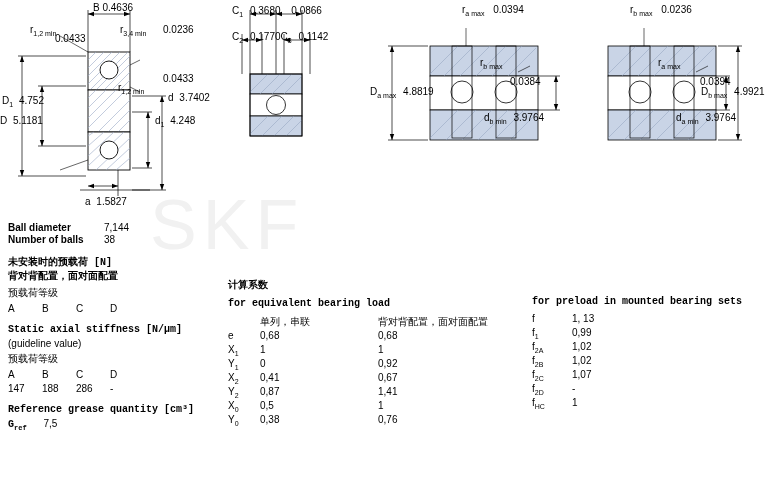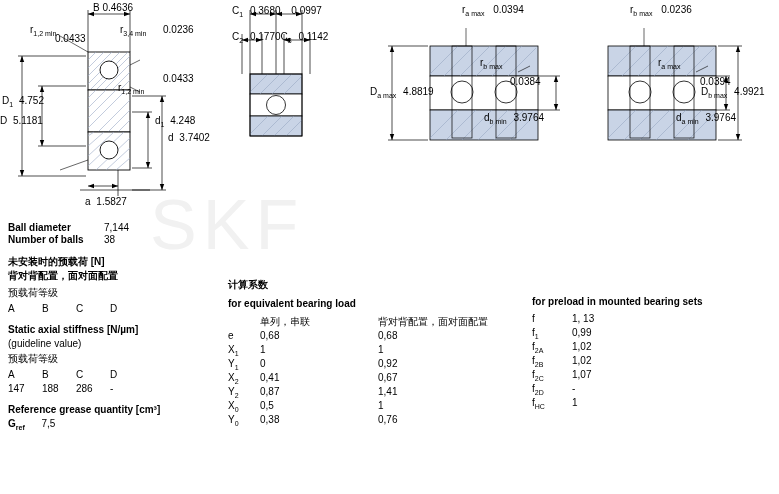--- a/index.html
+++ b/index.html
@@ -14,21 +14,21 @@
   }
   .diagrams{position:relative;height:218px;width:779px;}
   .panel{position:absolute;top:0;}
   svg{display:block;}
   
   .data{position:absolute;left:0;top:222px;width:779px;height:272px;}
   .col{position:absolute;top:0;}
   .c1{left:8px;width:215px;}
   .c2{left:228px;width:300px;}
   .c3{left:532px;width:245px;}
-  .b{font-weight:bold;}
+  .b{font-weight:bold;font-family:Liberation Mono, monospace;}
   .kv{margin-bottom:1px;}
   .kv .k{display:inline-block;width:96px;font-weight:bold;}
   .kv .v{display:inline-block;}
   .grid4{width:100%;}
   .grid4 span{display:inline-block;width:34px;}
   .mt6{margin-top:6px;}
   .mt10{margin-top:10px;}
   .mt3{margin-top:3px;}
   .sub{font-size:7px;vertical-align:sub;}
   table.ftab{border-collapse:collapse;font-size:10px;}
@@ -167,21 +167,21 @@
     <div style="position:absolute;left:2px;top:95px;white-space:nowrap;">
       <span>D</span><span class="sub">1</span>
       <span style="margin-left:3px;">4.752</span>
     </div>
 
     <div style="position:absolute;left:0px;top:115px;white-space:nowrap;">
       <span>D</span>
       <span style="margin-left:3px;">5.1181</span>
     </div>
 
-    <div style="position:absolute;left:168px;top:92px;white-space:nowrap;margin-top:40px;">
+    <div style="position:absolute;left:168px;top:92px;white-space:nowrap;">
       <span>d</span>
       <span style="margin-left:3px;">3.7402</span>
     </div>
 
     <div style="position:absolute;left:155px;top:115px;white-space:nowrap;">
       <span>d</span><span class="sub">1</span>
       <span style="margin-left:3px;">4.248</span>
     </div>
 
     <div style="position:absolute;left:85px;top:196px;white-space:nowrap;">
@@ -230,21 +230,21 @@
         <line x1="30" y1="136" x2="50" y2="116"></line>
         <line x1="42" y1="136" x2="62" y2="116"></line>
         <line x1="54" y1="136" x2="70" y2="120"></line>
       </g>
       <circle cx="44" cy="105" r="9.5" fill="#ffffff" stroke="#000" stroke-width="0.8"></circle>
       <rect x="18" y="74" width="52" height="62" fill="none" stroke="#000" stroke-width="0.8"></rect>
     </svg>
     <div style="position:absolute;left:0px;top:5px;white-space:nowrap;">
       <span>C</span><span class="sub">1</span>
       <span style="margin-left:4px;">0.3680</span>
-      <span style="margin-left:8px;">0.0997</span>
+      <span style="margin-left:8px;">0.0866</span>
     </div>
     <div style="position:absolute;left:0px;top:31px;white-space:nowrap;">
       <span>C</span><span class="sub">2</span>
       <span style="margin-left:4px;">0.1770</span><span>C</span><span class="sub">3</span>
       <span style="margin-left:4px;">0.1142</span>
     </div>
   </div>
 
   <div class="panel" style="left:370px;top:0;">
     <svg width="200" height="200" viewBox="0 0 200 200">

